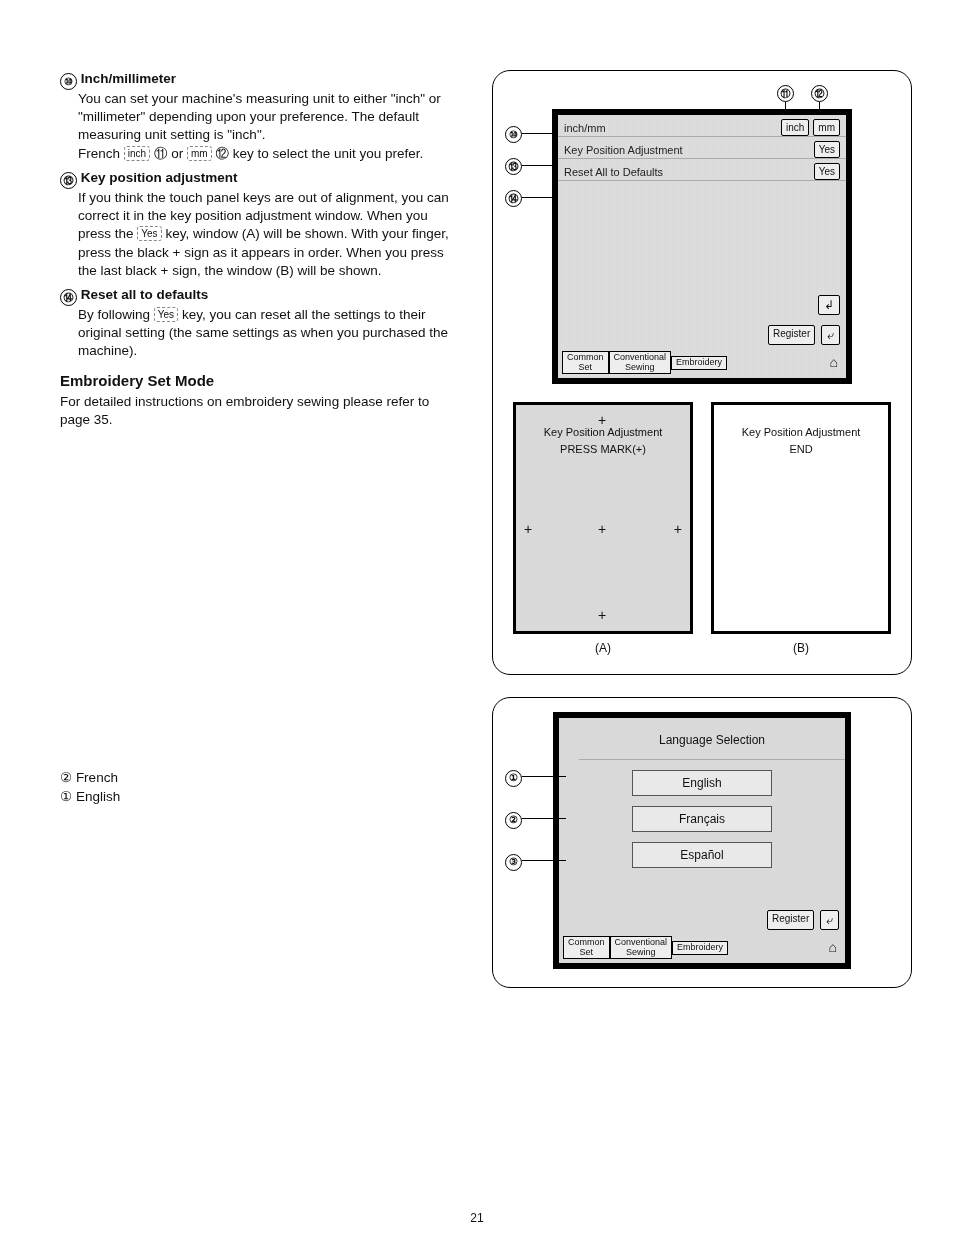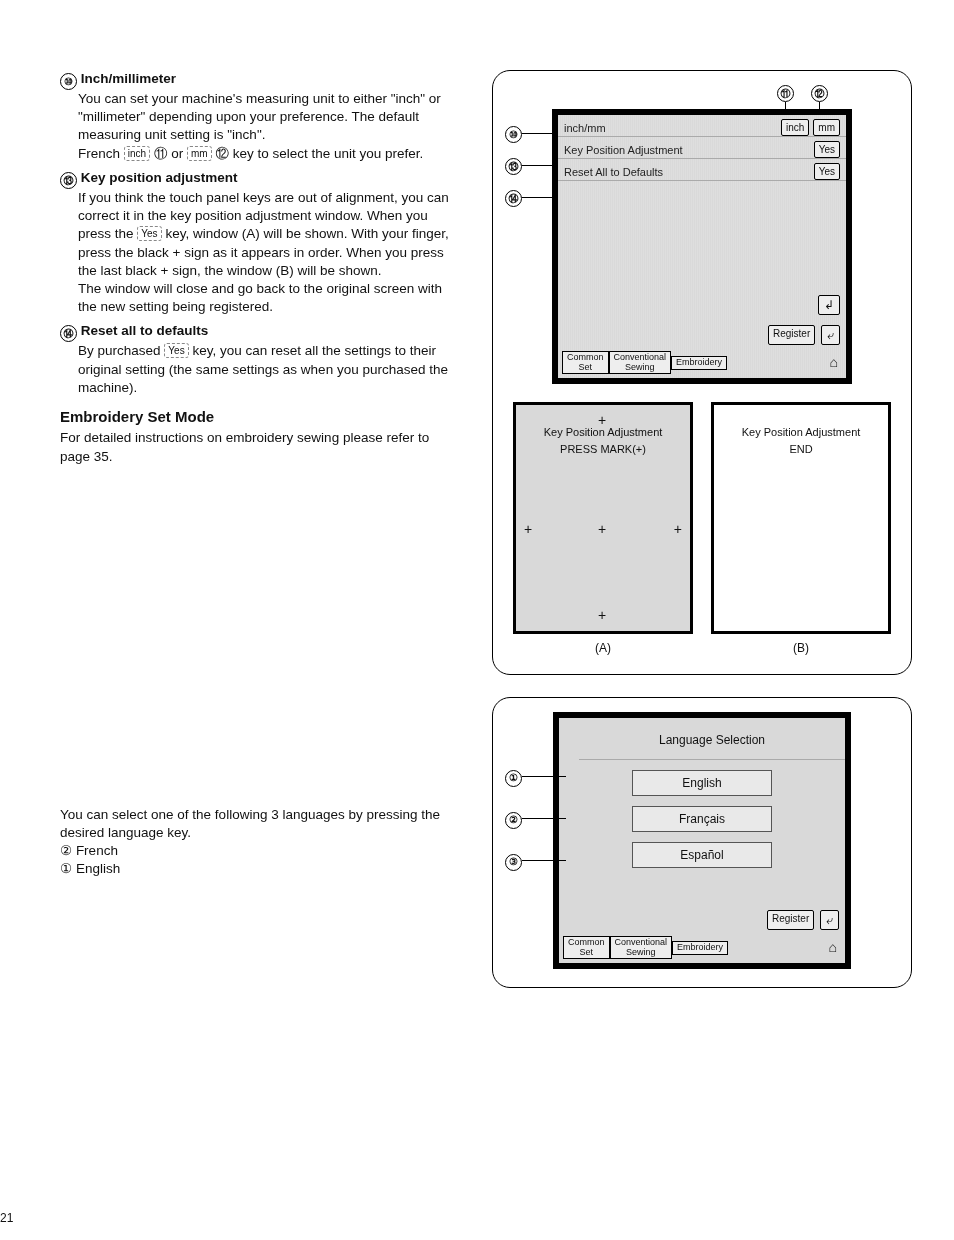--- a/index.html
+++ b/index.html
@@ -48,21 +48,21 @@
 
   .calbox { border:3px solid #000; width:180px; height:232px; background:#d9d9d9; font-size:10.5px; text-align:center; padding-top:18px; position:relative; }
   .calrow { font-size:11px; margin:2px 0; }
   .plus { position:absolute; font-size:14px; color:#111; }
   .caption { text-align:center; font-size:12px; margin-top:6px; }
 
   .langscreen { border:6px solid #000; background:#d9d9d9; width:298px; }
   .langhdr { text-align:center; font-size:12px; padding:14px 0 10px; border-bottom:1px solid #aaa;margin-left:20px;}
   .langbtn { border:1.2px solid #555; background:#e9e9e9; margin:10px auto; width:140px; text-align:center; font-size:12px; padding:4px 0; }
 
-  .pg { position:absolute; bottom:14px; left:0; right:0; text-align:left; font-size:12px;}
+  .pg { position:absolute; bottom:14px; left:0; right:0; text-align:center; font-size:12px;}
 </style>
 </head>
 <body>
 
 <div class="page">
 
   <div class="leftcol">
 
     <div class="sec">
       <span class="circ">⑩</span>
@@ -79,40 +79,38 @@
       </div>
     </div>
 
     <div class="sec">
       <span class="circ">⑬</span>
       <span class="bold">Key position adjustment</span>
       <div class="indent">
         <span>If you think the touch panel keys are out of alignment, you can correct it in the key position adjustment window. When you press the </span>
         <span class="keybox">Yes</span>
         <span> key, window (A) will be shown. With your finger, press the black + sign as it appears in order. When you press the last black + sign, the window (B) will be shown.</span><br>
-        <span>The window will close and go back to the original screen with the new setting being registered.</span>
       </div>
     </div>
 
     <div class="sec">
       <span class="circ">⑭</span>
       <span class="bold">Reset all to defaults</span>
       <div class="indent">
-        <span>By purchased </span>
+        <span>By following </span>
         <span class="keybox">Yes</span>
         <span> key, you can reset all the settings to their original setting (the same settings as when you purchased the machine).</span>
       </div>
     </div>
 
     <div class="hdr">Embroidery Set Mode</div>
     <div>For detailed instructions on embroidery sewing please refer to page 35.</div>
 
     <div style="height:340px;"></div>
 
-    <div>You can select one of the following 3 languages by pressing the desired language key.</div>
     <div><span>②</span> <span>French</span></div>
     <div><span>①</span> <span>English</span></div>
   </div>
 
   <div class="rightcol">
 
     <div class="figpanel">
 
       <div style="position:relative; height:24px; margin-left:72px;">
         <span class="ptrcirc" style="position:absolute; left:198px;">⑪</span>

